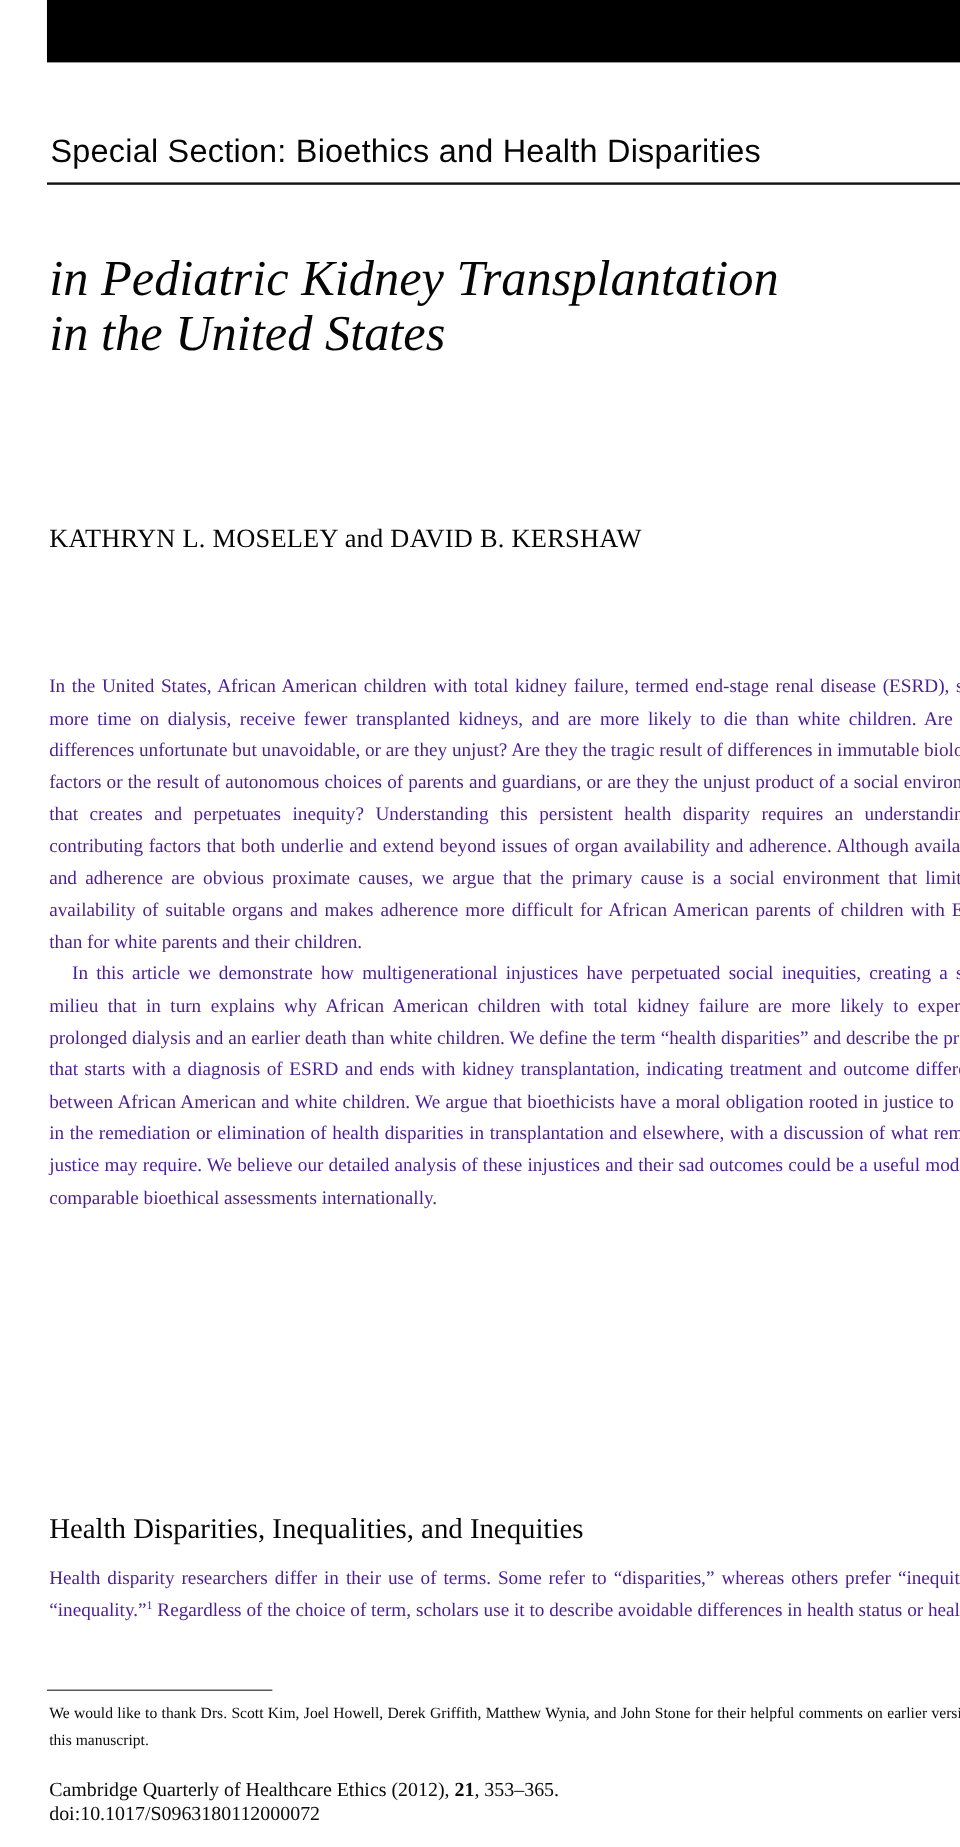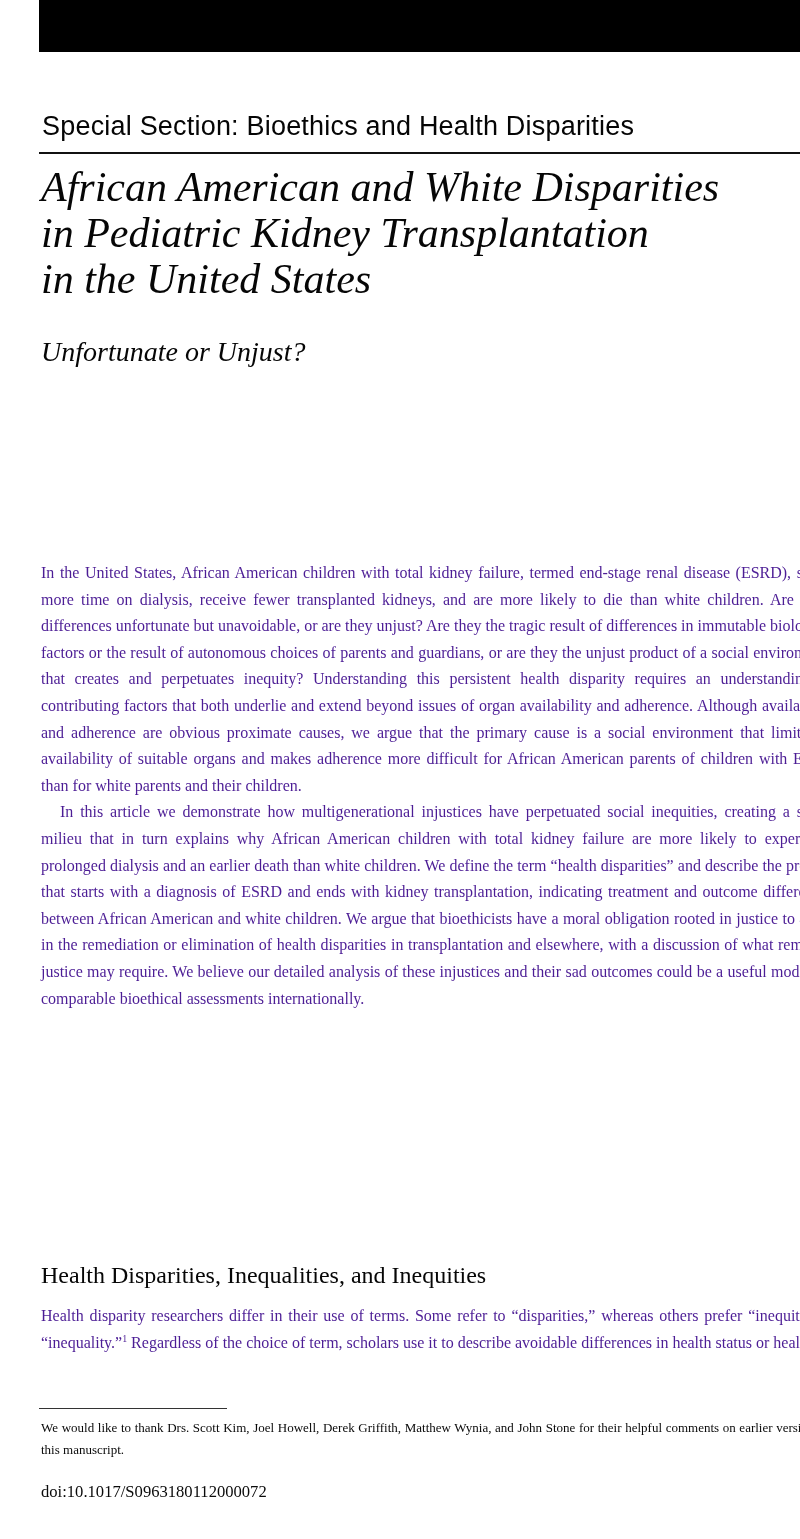--- a/index.html
+++ b/index.html
@@ -122,37 +122,38 @@
 <body>
 
 <div class="page" data-name="journal-article-page">
 
   <div class="redaction-bar" data-name="redacted-header-bar"></div>
 
   <div class="section-banner" data-name="special-section-banner">Special Section: Bioethics and Health Disparities</div>
 
   <div class="banner-rule" data-name="banner-divider-rule"></div>
 
-  <h1 class="article-title" data-name="article-title"><span data-name="article-title-line-1">African American and White Disparities</span><br><span data-name="article-title-line-2">in Pediatric Kidney Transplantation</span><br><span data-name="article-title-line-3">in the United States</span></h1>
+  <h1 class="article-title" data-name="article-title"><br><span data-name="article-title-line-2">in Pediatric Kidney Transplantation</span><br><span data-name="article-title-line-3">in the United States</span></h1>
 
-  <h2 class="article-subtitle" data-name="article-subtitle">Unfortunate or Unjust?</h2>
 
+  <div class="authors" data-name="author-byline">KATHRYN L. MOSELEY and DAVID B. KERSHAW</div>
 
   <div class="abstract-block body-text" data-name="abstract-block">
     <p data-name="abstract-paragraph-1">In the United States, African American children with total kidney failure, termed end-stage renal disease (ESRD), spend more time on dialysis, receive fewer transplanted kidneys, and are more likely to die than white children. Are these differences unfortunate but unavoidable, or are they unjust? Are they the tragic result of differences in immutable biological factors or the result of autonomous choices of parents and guardians, or are they the unjust product of a social environment that creates and perpetuates inequity? Understanding this persistent health disparity requires an understanding of contributing factors that both underlie and extend beyond issues of organ availability and adherence. Although availability and adherence are obvious proximate causes, we argue that the primary cause is a social environment that limits the availability of suitable organs and makes adherence more difficult for African American parents of children with ESRD than for white parents and their children.</p>
     <p data-name="abstract-paragraph-2">In this article we demonstrate how multigenerational injustices have perpetuated social inequities, creating a social milieu that in turn explains why African American children with total kidney failure are more likely to experience prolonged dialysis and an earlier death than white children. We define the term “health disparities” and describe the process that starts with a diagnosis of ESRD and ends with kidney transplantation, indicating treatment and outcome differences between African American and white children. We argue that bioethicists have a moral obligation rooted in justice to assist in the remediation or elimination of health disparities in transplantation and elsewhere, with a discussion of what remedial justice may require. We believe our detailed analysis of these injustices and their sad outcomes could be a useful model for comparable bioethical assessments internationally.</p>
   </div>
 
   <h3 class="section-heading" data-name="section-heading">Health Disparities, Inequalities, and Inequities</h3>
 
   <p class="terms-paragraph body-text" data-name="body-paragraph-terms"><span>Health disparity researchers differ in their use of terms. Some refer to “disparities,” whereas others prefer “inequity” or “inequality.”</span><sup class="rt-sup">1</sup><span> Regardless of the choice of term, scholars use it to describe </span><span class="rt-italic">avoidable</span><span> differences in health status or health</span></p>
 
   <div class="footnote-rule" data-name="footnote-divider-rule"></div>
 
   <p class="footnote" data-name="acknowledgments-footnote">We would like to thank Drs. Scott Kim, Joel Howell, Derek Griffith, Matthew Wynia, and John Stone for their helpful comments on earlier versions of this manuscript.</p>
 
   <div class="imprint" data-name="imprint-block">
+    <div data-name="journal-citation"><span class="rt-italic">Cambridge Quarterly of Healthcare Ethics</span><span> (2012), </span><span class="rt-bold">21</span><span>, 353–365.</span></div>
     <div data-name="doi-line">doi:10.1017/S0963180112000072</div>
   </div>
 
   <div class="page-number" data-name="page-number">353</div>
 
 </div>
 
 </body></html>

